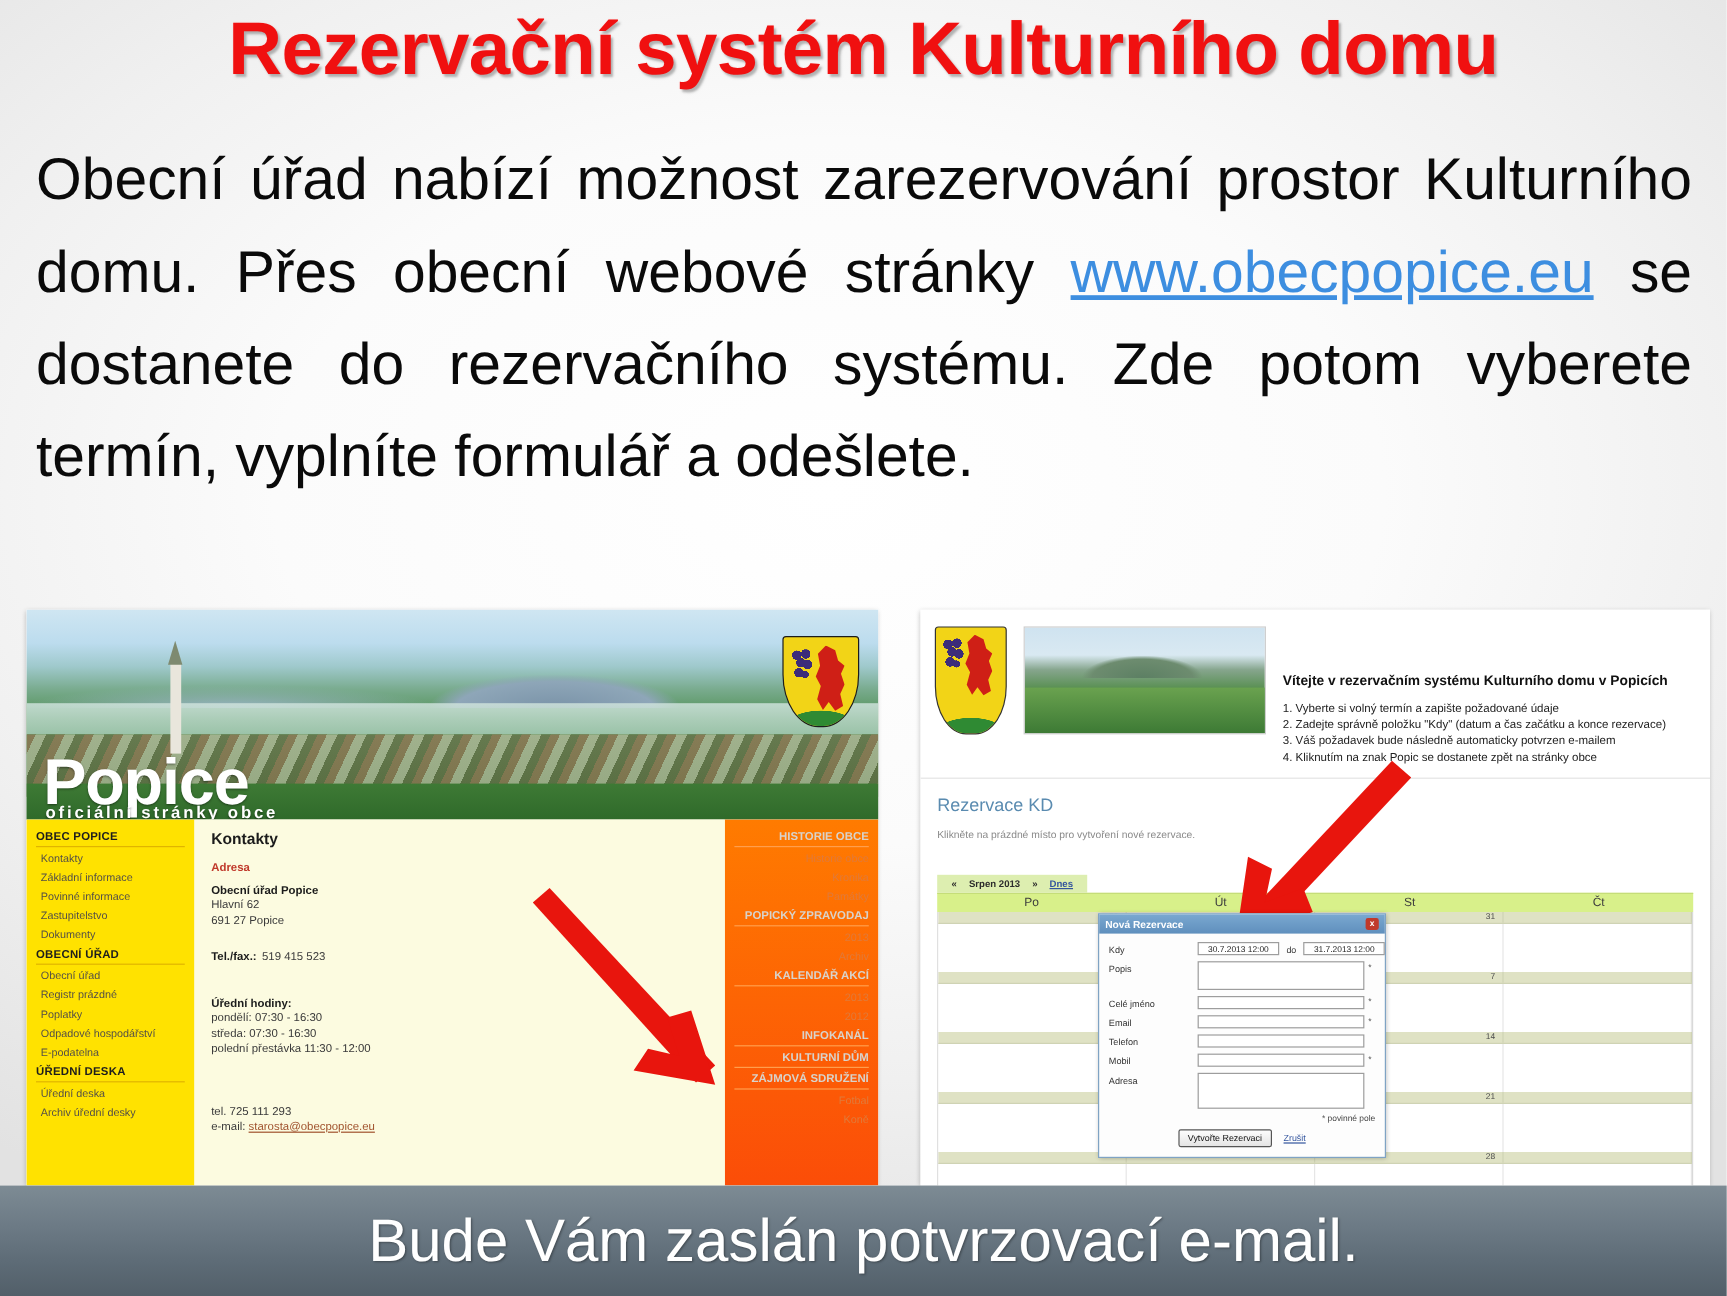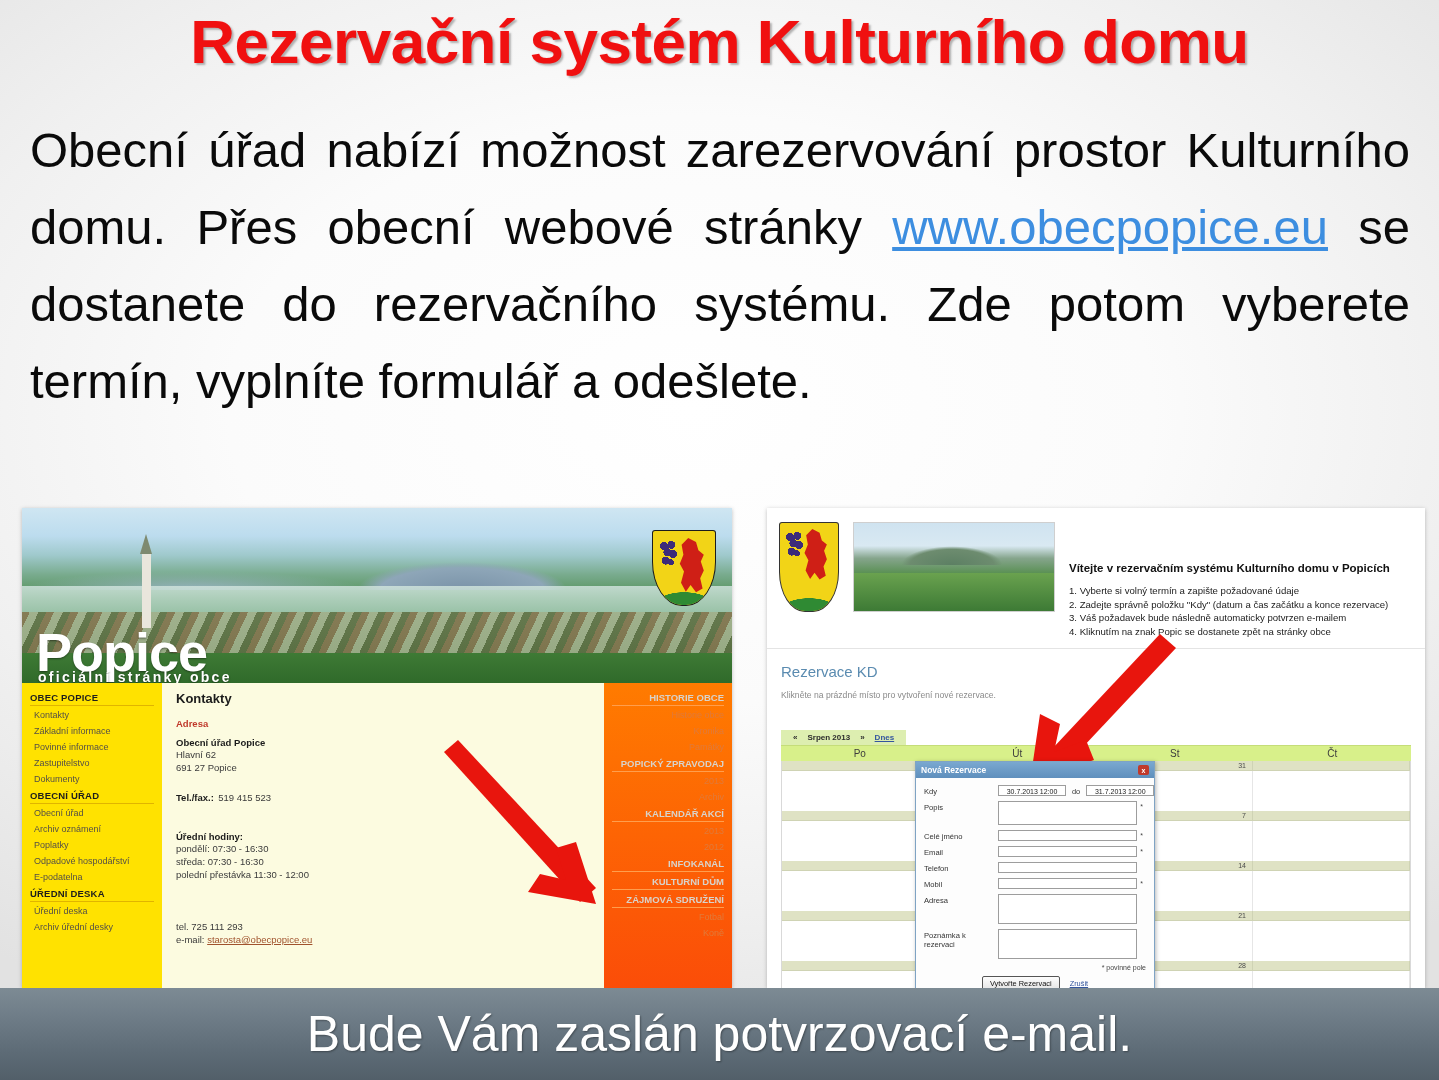--- a/index.html
+++ b/index.html
@@ -285,21 +285,21 @@
 
       <div class="pop-left-nav">
         <div class="nav-head">OBEC POPICE</div>
         <div class="nav-item">Kontakty</div>
         <div class="nav-item">Základní informace</div>
         <div class="nav-item">Povinné informace</div>
         <div class="nav-item">Zastupitelstvo</div>
         <div class="nav-item">Dokumenty</div>
         <div class="nav-head">OBECNÍ ÚŘAD</div>
         <div class="nav-item">Obecní úřad</div>
-        <div class="nav-item">Archiv oznámení</div>
+        <div class="nav-item">Registr prázdné</div>
         <div class="nav-item">Poplatky</div>
         <div class="nav-item">Odpadové hospodářství</div>
         <div class="nav-item">E-podatelna</div>
         <div class="nav-head">ÚŘEDNÍ DESKA</div>
         <div class="nav-item">Úřední deska</div>
         <div class="nav-item">Archiv úřední desky</div>
       </div>
 
       <div class="pop-center">
         <div class="c-title">Kontakty</div>
@@ -505,25 +505,20 @@
             <div class="f-in"></div>
             <div class="f-star">*</div>
           </div>
 
           <div class="f-row">
             <div class="f-lab">Adresa</div>
             <div class="f-ta h2"></div>
             <div class="f-star"></div>
           </div>
 
-          <div class="f-row">
-            <div class="f-lab">Poznámka k rezervaci</div>
-            <div class="f-ta h2"></div>
-            <div class="f-star"></div>
-          </div>
 
           <div class="f-note">* povinné pole</div>
 
           <div class="f-actions">
             <div class="btn-primary">Vytvořte Rezervaci</div>
             <div class="btn-link">Zrušit</div>
           </div>
         </div>
       </div>
     </div>

